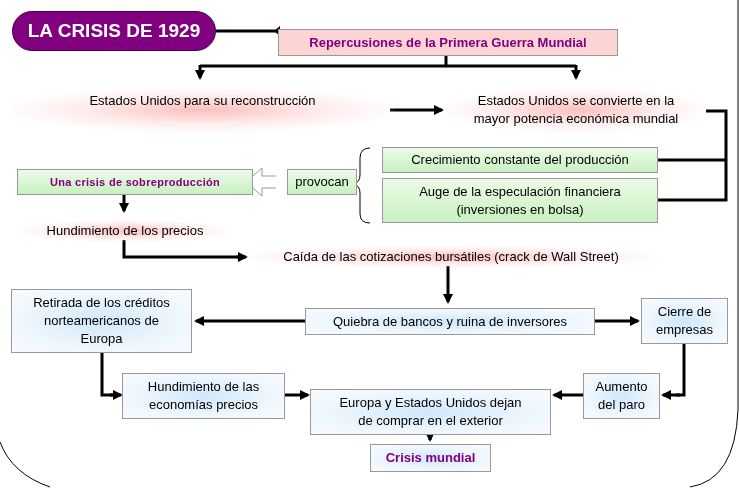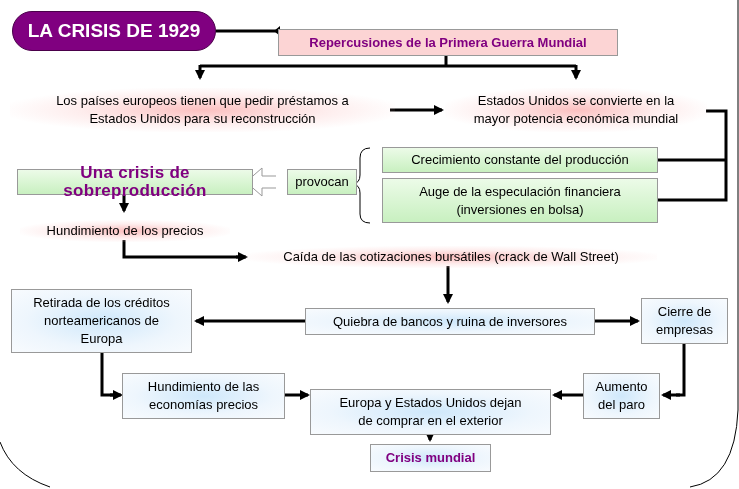--- a/index.html
+++ b/index.html
@@ -8,21 +8,21 @@
   .abs { position:absolute; box-sizing:border-box; }
   .title-pill { left:12px; top:11px; width:204px; height:40px; border-radius:20px;
     background:#800080; border:1px solid #4a004a; color:#fff; font-weight:bold; font-size:19px;
     display:flex; align-items:center; justify-content:center; }
   .pink-box { background:#fcd4d4; border:1px solid #999; color:#800080; font-weight:bold; font-size:13px;
     display:flex; align-items:center; justify-content:center;margin-top:12px; }
   .glow-red { text-align:center; font-size:13px; line-height:18px;
     background:radial-gradient(ellipse at center, rgba(250,170,170,0.75) 0%, rgba(252,215,215,0.45) 45%, rgba(255,255,255,0) 75%); }
   .green-box { background:linear-gradient(180deg,#ecfbe8 0%, #c8f0c0 100%); border:1px solid #999;
     font-size:13px; text-align:center; display:flex; align-items:center; justify-content:center; line-height:18px;margin-left:11px; }
-  .green-title { color:#800080; font-weight:bold; font-size:17px; letter-spacing:0.3px; }
+  .green-title { color:#800080; font-weight:bold; font-size:11px; letter-spacing:0.3px; }
   .blue-box { background:radial-gradient(ellipse at center, #cfe8fb 0%, #eef6fd 60%, #f8fbfe 100%);
     border:1px solid #999; font-size:13px; text-align:center; line-height:18px;
     display:flex; align-items:center; justify-content:center; }
   .blue-title { color:#800080; font-weight:bold; }
   svg.lines { position:absolute; left:0; top:0; }
 </style>
 </head>
 <body>
 
 <div id="canvas">
@@ -83,21 +83,20 @@
 
     <path d="M738,0 L738,410 Q735,480 690,487" fill="none" stroke="#000" stroke-width="1"></path>
     <path d="M0,442 Q12,474 50,487" fill="none" stroke="#000" stroke-width="1"></path>
   </svg>
 
   <div class="abs title-pill">LA CRISIS DE 1929</div>
 
   <div class="abs pink-box" style="left:278px;top:17px;width:340px;height:27px;">Repercusiones de la Primera Guerra Mundial</div>
 
   <div class="abs glow-red" style="left:10px;top:88px;width:385px;height:44px;padding-top:4px;">
-    <div>Los países europeos tienen que pedir préstamos a</div>
     <div>Estados Unidos para su reconstrucción</div>
   </div>
 
   <div class="abs glow-red" style="left:445px;top:88px;width:262px;height:44px;padding-top:4px;">
     <div>Estados Unidos se convierte en la</div>
     <div>mayor potencia económica mundial</div>
   </div>
 
   <div class="abs green-box" style="left:371px;top:147px;width:276px;height:26px;">Crecimiento constante del producción</div>
 

